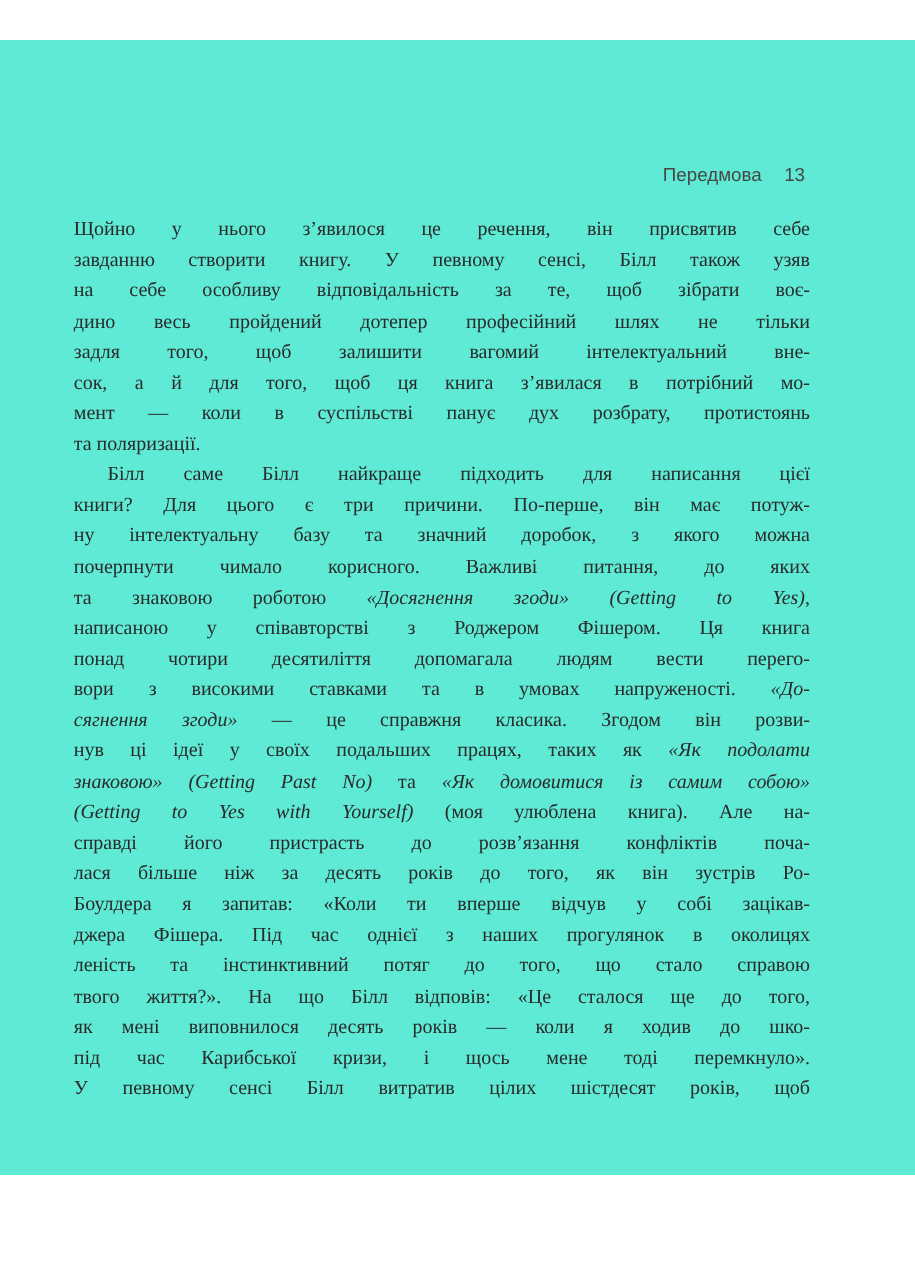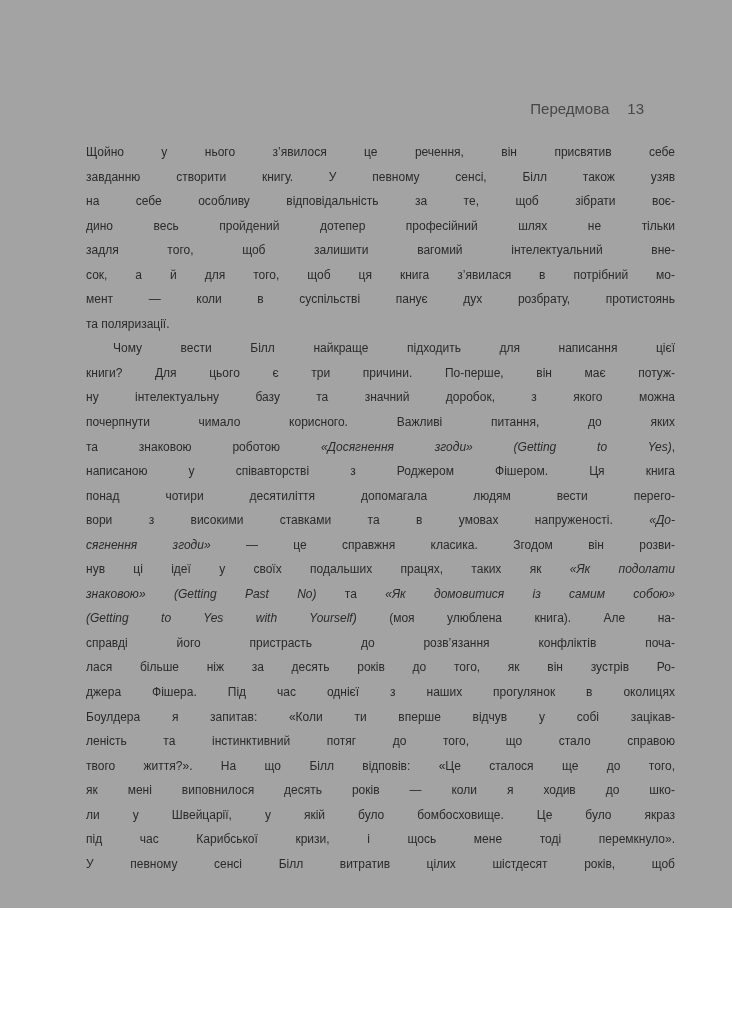--- a/index.html
+++ b/index.html
@@ -4,44 +4,45 @@
 <style>
   html, body {
     margin: 0;
     padding: 0;
     background: #ffffff;
   }
   .page {
     position: relative;
     width: 732px;
     height: 908px;
-    background: #a3a3a3;
+    background: #5eead4;
     overflow: hidden;
+    margin-top: 32px;
   }
   .running-header {
     position: absolute;
     top: 100px;
     left: 69px;
     width: 575px;
     display: flex;
     justify-content: flex-end;
     align-items: baseline;
     gap: 18px;
     font-family: "Liberation Sans", "DejaVu Sans", sans-serif;
     font-size: 15px;
     line-height: 17px;
     color: #474747;
   }
   .page-body {
     position: absolute;
     top: 140px;
-    left: 86px;
+    left: 59px;
     width: 589px;
-    font-family: Liberation Sans, sans-serif;
-    font-size: 12px;
+    font-family: Liberation Serif, serif;
+    font-size: 16px;
     line-height: 24.55px;
     color: #2a2a2a;
   }
   .paragraph { margin: 0; }
   .line {
     text-align: justify;
     text-align-last: justify;
   }
   .line.flush-last {
     text-align-last: left;
@@ -66,37 +67,36 @@
         <div class="line"><span class="">Щойно у нього з’явилося це речення, він присвятив себе</span></div>
         <div class="line"><span class="">завданню створити книгу. У певному сенсі, Білл також узяв</span></div>
         <div class="line"><span class="">на себе особливу відповідальність за те, щоб зібрати воє-</span></div>
         <div class="line"><span class="">дино весь пройдений дотепер професійний шлях не тільки</span></div>
         <div class="line"><span class="">задля того, щоб залишити вагомий інтелектуальний вне-</span></div>
         <div class="line"><span class="">сок, а й для того, щоб ця книга з’явилася в потрібний мо-</span></div>
         <div class="line"><span class="">мент — коли в суспільстві панує дух розбрату, протистоянь</span></div>
         <div class="line flush-last"><span class="">та поляризації.</span></div>
       </div>
       <div class="paragraph">
-        <div class="line indent"><span class="">Чому вести Білл найкраще підходить для написання цієї</span></div>
+        <div class="line indent"><span class="">Білл саме Білл найкраще підходить для написання цієї</span></div>
         <div class="line"><span class="">книги? Для цього є три причини. По-перше, він має потуж-</span></div>
         <div class="line"><span class="">ну інтелектуальну базу та значний доробок, з якого можна</span></div>
         <div class="line"><span class="">почерпнути чимало корисного. Важливі питання, до яких</span></div>
         <div class="line"><span class="">та знаковою роботою </span><span class="italic">«Досягнення згоди»</span><span class=""> </span><span class="italic">(Getting to Yes)</span><span class="">,</span></div>
         <div class="line"><span class="">написаною у співавторстві з Роджером Фішером. Ця книга</span></div>
         <div class="line"><span class="">понад чотири десятиліття допомагала людям вести перего-</span></div>
         <div class="line"><span class="">вори з високими ставками та в умовах напруженості. </span><span class="italic">«До-</span></div>
         <div class="line"><span class="italic">сягнення згоди»</span><span class=""> — це справжня класика. Згодом він розви-</span></div>
         <div class="line"><span class="">нув ці ідеї у своїх подальших працях, таких як </span><span class="italic">«Як подолати</span></div>
         <div class="line"><span class="italic">знаковою»</span><span class=""> </span><span class="italic">(Getting Past No)</span><span class=""> та </span><span class="italic">«Як домовитися із самим собою»</span></div>
         <div class="line"><span class="italic">(Getting to Yes with Yourself)</span><span class=""> (моя улюблена книга). Але на-</span></div>
         <div class="line"><span class="">справді його пристрасть до розв’язання конфліктів поча-</span></div>
         <div class="line"><span class="">лася більше ніж за десять років до того, як він зустрів Ро-</span></div>
+        <div class="line"><span class="">Боулдера я запитав: «Коли ти вперше відчув у собі зацікав-</span></div>
         <div class="line"><span class="">джера Фішера. Під час однієї з наших прогулянок в околицях</span></div>
-        <div class="line"><span class="">Боулдера я запитав: «Коли ти вперше відчув у собі зацікав-</span></div>
         <div class="line"><span class="">леність та інстинктивний потяг до того, що стало справою</span></div>
         <div class="line"><span class="">твого життя?». На що Білл відповів: «Це сталося ще до того,</span></div>
         <div class="line"><span class="">як мені виповнилося десять років — коли я ходив до шко-</span></div>
-        <div class="line"><span class="">ли у Швейцарії, у якій було бомбосховище. Це було якраз</span></div>
         <div class="line"><span class="">під час Карибської кризи, і щось мене тоді перемкнуло».</span></div>
         <div class="line"><span class="">У певному сенсі Білл витратив цілих шістдесят років, щоб</span></div>
       </div>
     </div>
 </div>
 
 </body></html>

